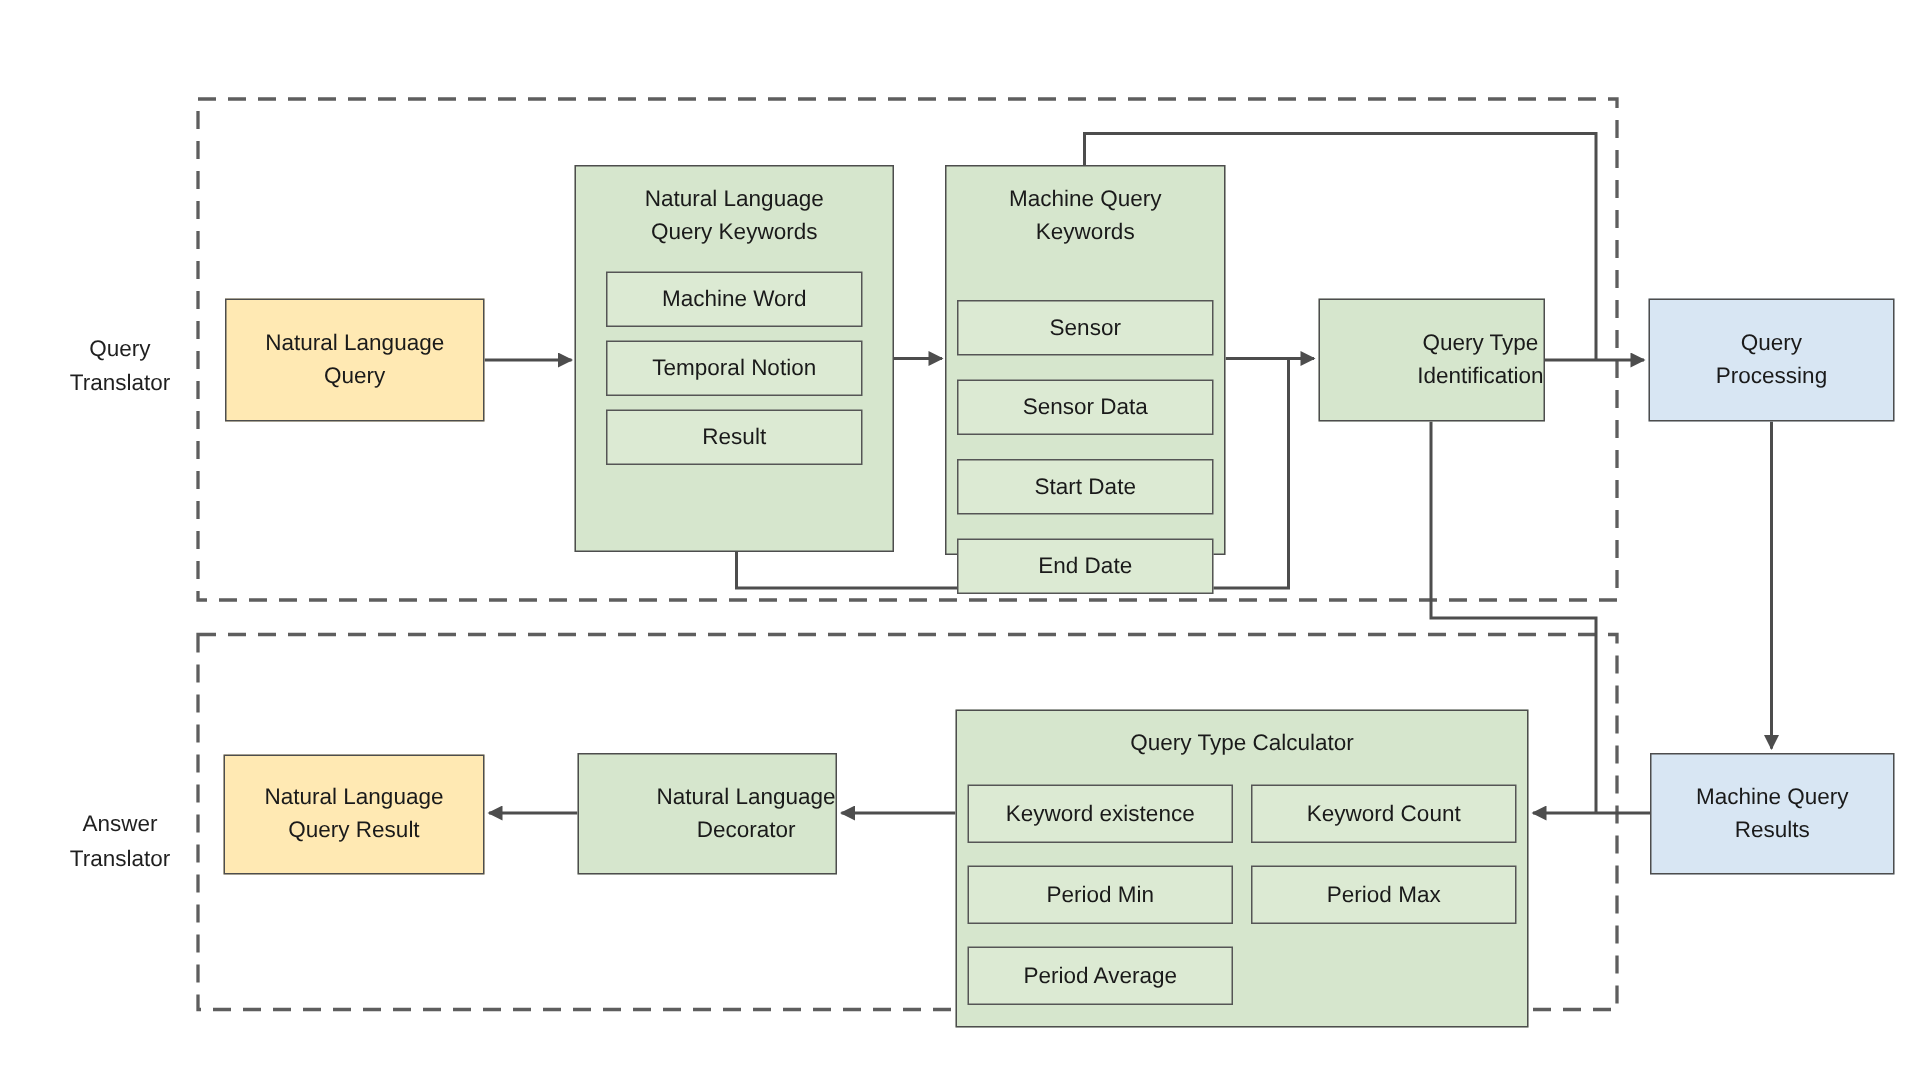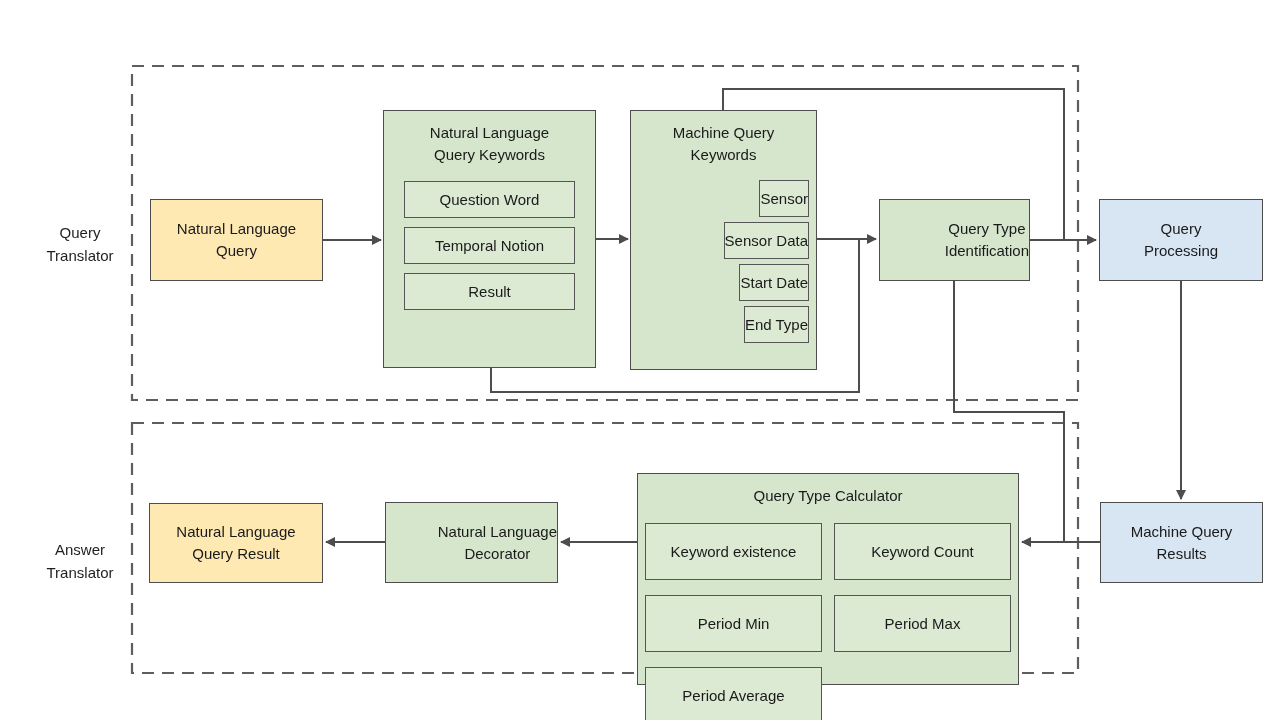--- a/index.html
+++ b/index.html
@@ -46,30 +46,30 @@
     background: #dcead3;
     border: 1px solid #555555;
     display: flex;
     align-items: center;
     justify-content: center;
     text-align: center;
     font-size: 15px;
   }
   .col-items { display: flex; flex-direction: column; gap: 9px; padding: 0 20px; margin-top: 15px; }
   .col-items .subitem { height: 37px; }
-  #machine-query-keywords .col-items { padding: 0 7px; margin-top: 14px; gap: 5px; align-items: flex-end; }
+  #machine-query-keywords .col-items { padding: 0 7px; margin-top: 34px; gap: 16px; }
   .grid-items {
     display: grid;
     grid-template-columns: 1fr 1fr;
     column-gap: 12px;
     row-gap: 15px;
     padding: 0 7px;
     margin-top: 16px;
   }
-  .grid-items .subitem { height: 57px; }
+  .grid-items .subitem { height: 39px; }
   .section-label {
     position: absolute;
     width: 130px;
     text-align: center;
     font-size: 15px;
     line-height: 23px;
     white-space: pre-line;
     color: #1f1f1f;
   }
 </style>
@@ -109,34 +109,34 @@
 
   <div class="node yellow" style="left:150px; top:199px; width:173px; height:82px;">
     <span>Natural Language
 Query</span>
   </div>
 
   <div class="container" id="nlq-keywords" style="left:383px; top:110px; width:213px; height:258px;">
     <div class="title">Natural Language
 Query Keywords</div>
     <div class="col-items">
-      <div class="subitem">Question Word</div>
+      <div class="subitem">Machine Word</div>
       <div class="subitem">Temporal Notion</div>
       <div class="subitem">Result</div>
     </div>
   </div>
 
   <div class="container" id="machine-query-keywords" style="left:630px; top:110px; width:187px; height:260px;">
     <div class="title">Machine Query
 Keywords</div>
     <div class="col-items">
       <div class="subitem">Sensor</div>
       <div class="subitem">Sensor Data</div>
       <div class="subitem">Start Date</div>
-      <div class="subitem">End Type</div>
+      <div class="subitem">End Date</div>
     </div>
   </div>
 
   <div class="node green" style="left:879px; top:199px; width:151px; height:82px;">
     <span>Query Type
 Identification</span>
   </div>
 
   <div class="node blue" style="left:1099px; top:199px; width:164px; height:82px;">
     <span>Query

